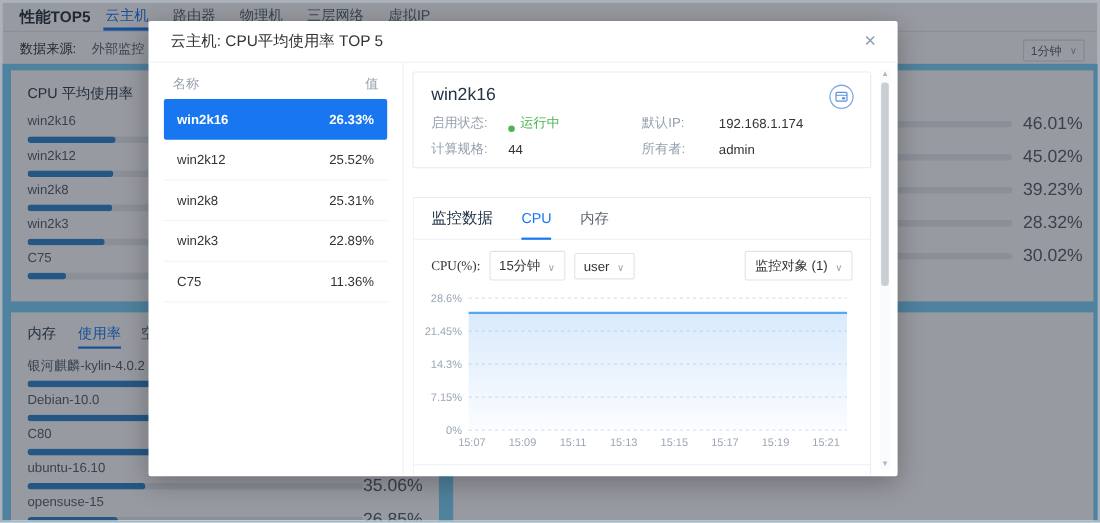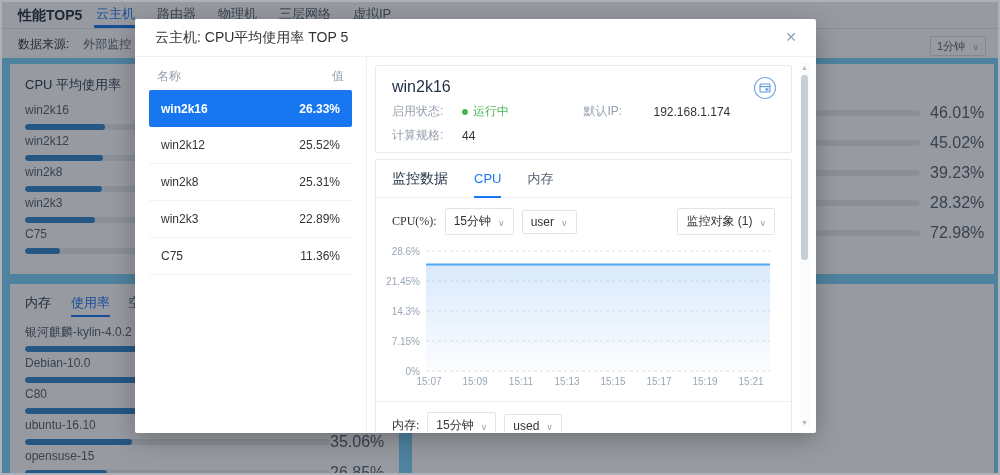--- a/index.html
+++ b/index.html
@@ -53,24 +53,24 @@
   .lrow{margin:0 14px;height:37px;display:flex;align-items:center;justify-content:space-between;padding:0 12px;font-size:12px;color:#333;border-bottom:1px solid #f1f3f6;cursor:pointer;}
   .lrow.sel{background:#1877f0;color:#fff;border-radius:2px;border-bottom:none;font-weight:bold;}
   .mdetail{flex:1;padding:8px 24px 0 8px;position:relative;overflow:hidden;}
   .card{border:1px solid #e7ebef;border-radius:2px;background:#fff;}
   .card1{padding:10px 16px 9px;position:relative;}
   .host-title{font-size:16px;color:#243447;line-height:22px;}
   .console-btn{position:absolute;right:14px;top:10px;width:24px;height:24px;cursor:pointer;}
   .fields{display:grid;grid-template-columns:1fr 1fr;row-gap:9px;margin-top:6px;}
   .field{display:flex;align-items:center;font-size:12px;height:15px;}
   .field .flabel{width:70px;color:#95a0ad;flex:none;}
-  .field .fvalue{color:#333;display:flex;align-items:center;gap:5px;}
+  .field .fvalue{color:#333;display:flex;align-items:flex-end;gap:5px;}
   .field .fvalue.green{color:#49b552;}
   .dot{width:6px;height:6px;border-radius:50%;background:#49b552;display:inline-block;}
-  .card2{margin-top:6px;min-height:290px;border-bottom:none;}
+  .card2{margin-top:26px;min-height:290px;border-bottom:none;}
   .mon-tabs{display:flex;align-items:center;height:38px;padding:0 16px;border-bottom:1px solid #eef1f4;gap:26px;}
   .sec-label{font-size:14px;color:#243447;}
   .mtab{font-size:13px;color:#5a6572;height:38px;line-height:38px;cursor:pointer;}
   .mtab.active{color:#1877f0;border-bottom:2px solid #1877f0;}
   .controls{display:flex;align-items:center;padding:10px 16px 4px;gap:8px;}
   .ctrl-label{font-size:12px;color:#333;font-family:Liberation Serif, serif;}
   .sel-btn{border:1px solid #dfe4ea;border-radius:2px;padding:4px 8px;font-size:12px;color:#333;display:inline-flex;align-items:center;gap:7px;background:#fff;cursor:pointer;}
   .spacer{flex:1;}
   .chart-wrap{margin:0 16px 0 8px;}
   .mem-row{border-top:1px solid #eef1f4;margin-top:6px;padding:10px 16px;display:flex;align-items:center;gap:8px;}
@@ -185,21 +185,21 @@
         <div class="b-row">
           <div class="bar-track">
             <div class="bar-fill" style="width: 28.32%;"></div>
           </div>
           <div class="bar-value">28.32%</div>
         </div>
         <div class="b-row">
           <div class="bar-track">
             <div class="bar-fill" style="width: 26.52%;"></div>
           </div>
-          <div class="bar-value">72.98%</div>
+          <div class="bar-value">30.02%</div>
         </div>
       </div>
   </div>
 
   <div class="panel panel-c">
     <div class="mem-title-row">
       <span class="panel-title" style="margin:0;">内存</span>
       <span id="mem-tabs" style="display:flex;gap:18px;">
           <span class="mem-tab act">使用率</span>
           <span class="mem-tab">空闲</span>
@@ -314,20 +314,26 @@
               <div class="field">
                 <span class="flabel">默认IP:</span>
                 <span class="fvalue">
                   <span>192.168.1.174</span>
                 </span>
               </div>
               <div class="field">
                 <span class="flabel">计算规格:</span>
                 <span class="fvalue">
                   <span>44</span>
+                </span>
+              </div>
+              <div class="field">
+                <span class="flabel">所有者:</span>
+                <span class="fvalue">
+                  <span>admin</span>
                 </span>
               </div>
             </div>
         </div>
         <div class="card card2">
           <div class="mon-tabs">
             <span class="sec-label">监控数据</span>
             <span id="mon-tabs" style="display:flex;gap:26px;">
                 <span class="mtab active">CPU</span>
                 <span class="mtab">内存</span>

